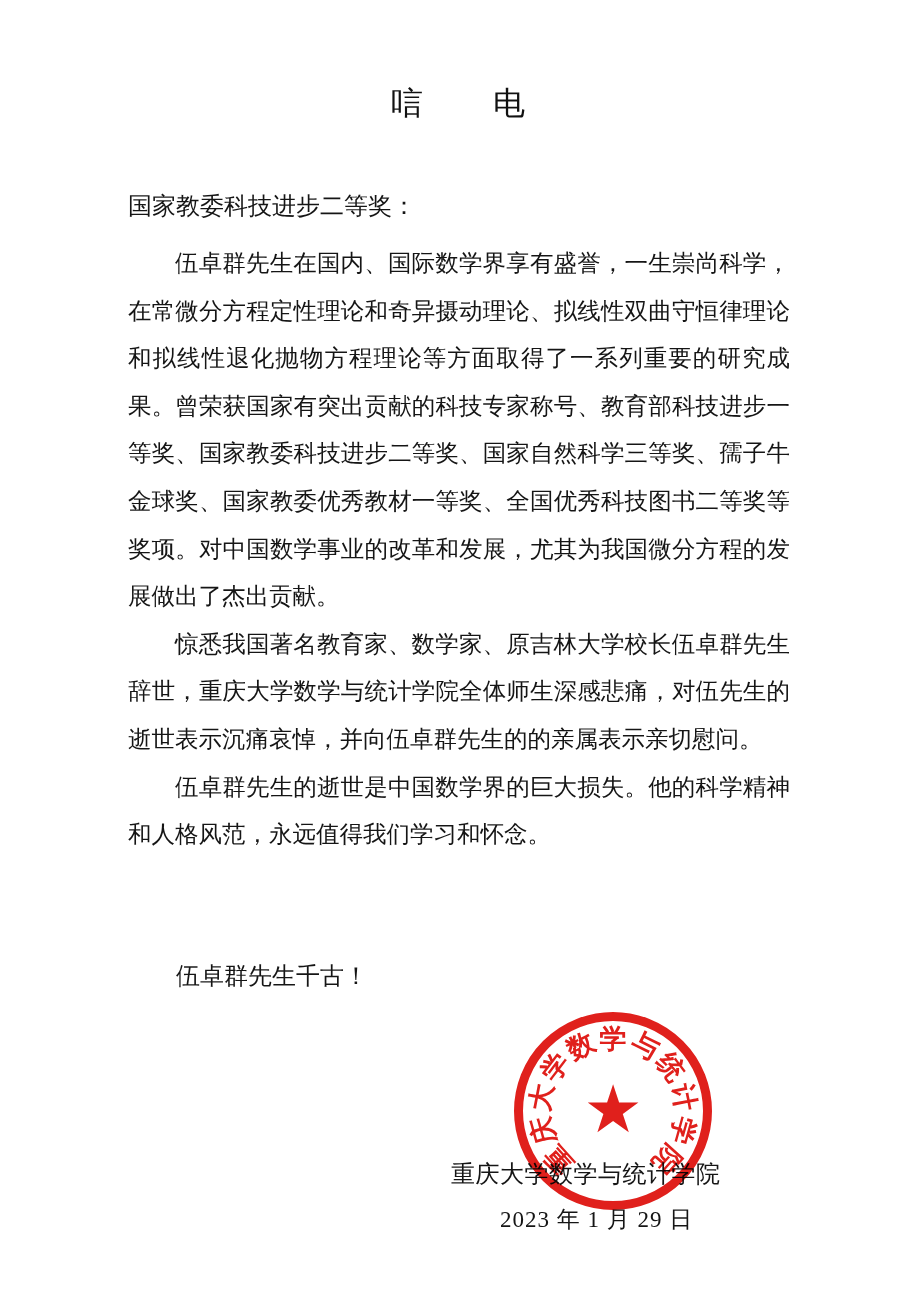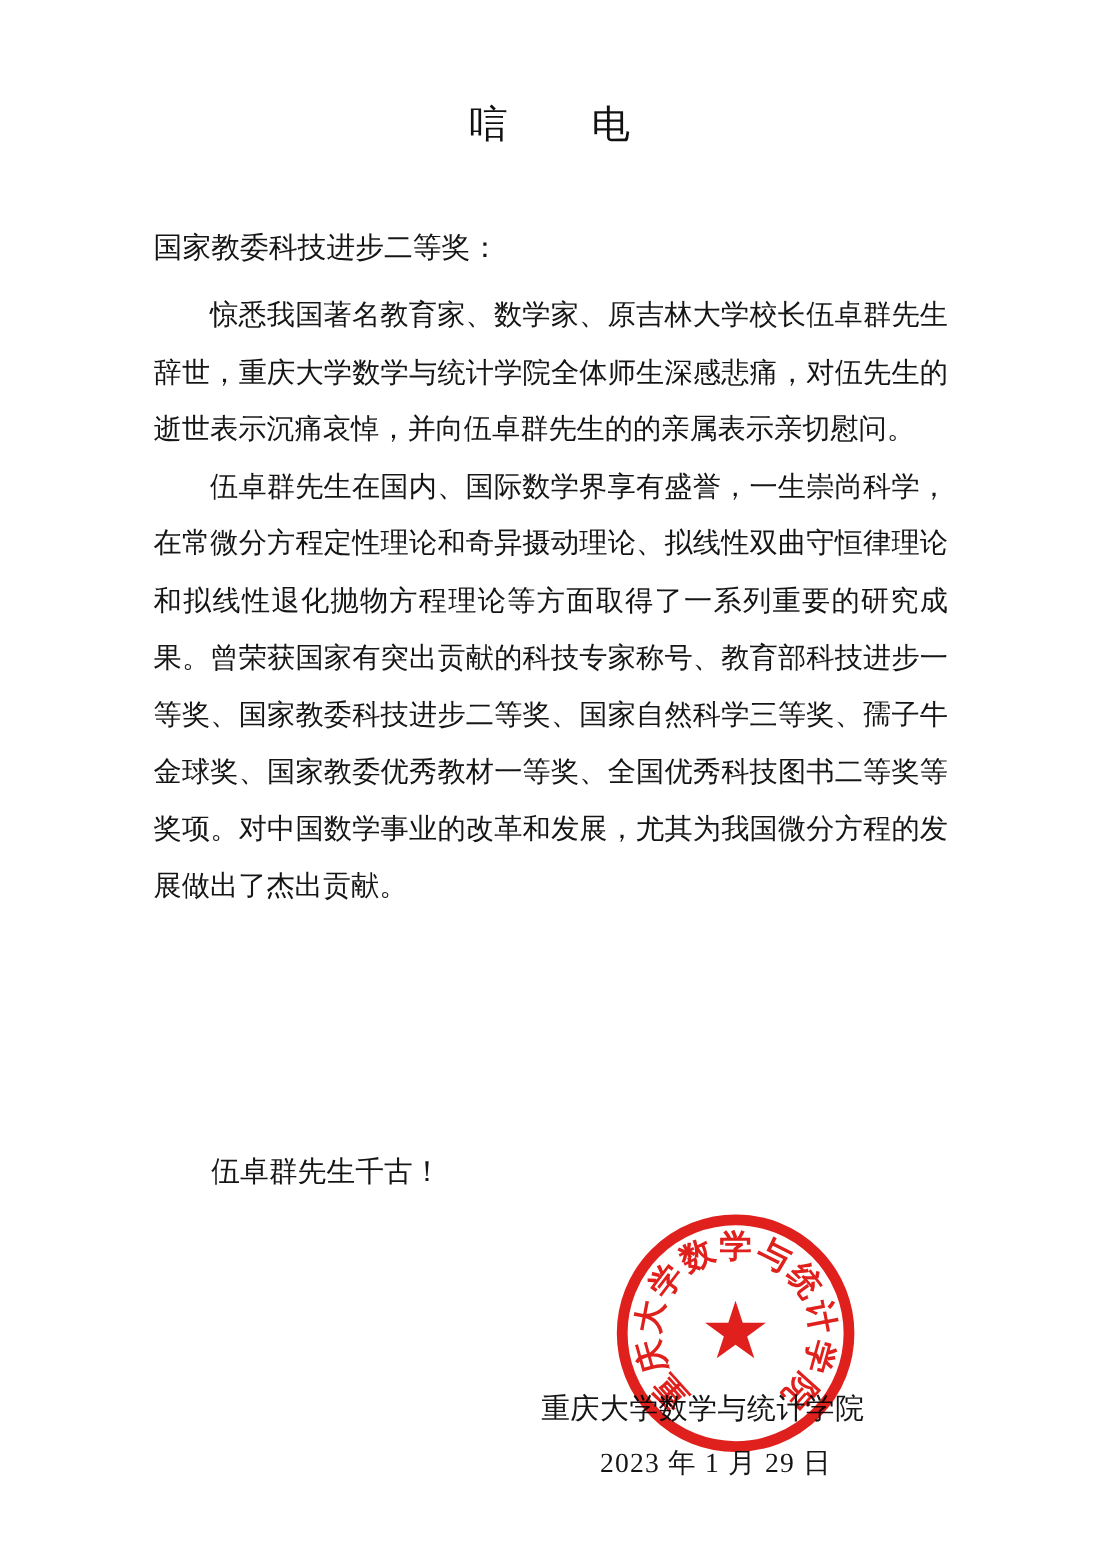--- a/index.html
+++ b/index.html
@@ -59,22 +59,23 @@
 </head>
 <body>
 
 <div class="page" style="background: rgb(255, 255, 255); color: rgb(21, 21, 21); --seal-red: #e0201c;">
 
   <div class="title">唁　　电</div>
 
   <div class="salutation">国家教委科技进步二等奖：</div>
 
   <div class="body-text">
+    <p>伍卓群先生在国内、国际数学界享有盛誉，一生崇尚科学，在常微分方程定性理论和奇异摄动理论、拟线性双曲守恒律理论和拟线性退化抛物方程理论等方面取得了一系列重要的研究成果。曾荣获国家有突出贡献的科技专家称号、教育部科技进步一等奖、国家教委科技进步二等奖、国家自然科学三等奖、孺子牛金球奖、国家教委优秀教材一等奖、全国优秀科技图书二等奖等奖项。对中国数学事业的改革和发展，尤其为我国微分方程的发展做出了杰出贡献。</p>
     <p>惊悉我国著名教育家、数学家、原吉林大学校长伍卓群先生辞世，重庆大学数学与统计学院全体师生深感悲痛，对伍先生的逝世表示沉痛哀悼，并向伍卓群先生的的亲属表示亲切慰问。</p>
-    <p>伍卓群先生在国内、国际数学界享有盛誉，一生崇尚科学，在常微分方程定性理论和奇异摄动理论、拟线性双曲守恒律理论和拟线性退化抛物方程理论等方面取得了一系列重要的研究成果。曾荣获国家有突出贡献的科技专家称号、教育部科技进步一等奖、国家教委科技进步二等奖、国家自然科学三等奖、孺子牛金球奖、国家教委优秀教材一等奖、全国优秀科技图书二等奖等奖项。对中国数学事业的改革和发展，尤其为我国微分方程的发展做出了杰出贡献。</p>
+    <p>伍卓群先生的逝世是中国数学界的巨大损失。他的科学精神和人格风范，永远值得我们学习和怀念。</p>
   </div>
 
   <div class="tribute">伍卓群先生千古！</div>
 
   <div class="signature">重庆大学数学与统计学院</div>
 
   <div class="date-line">2023 年 1 月 29 日</div>
 
   <div class="seal">
     <div class="seal-ring"></div>

